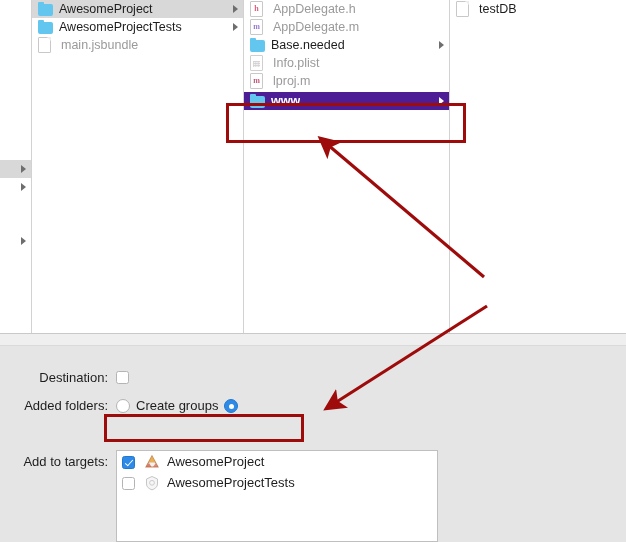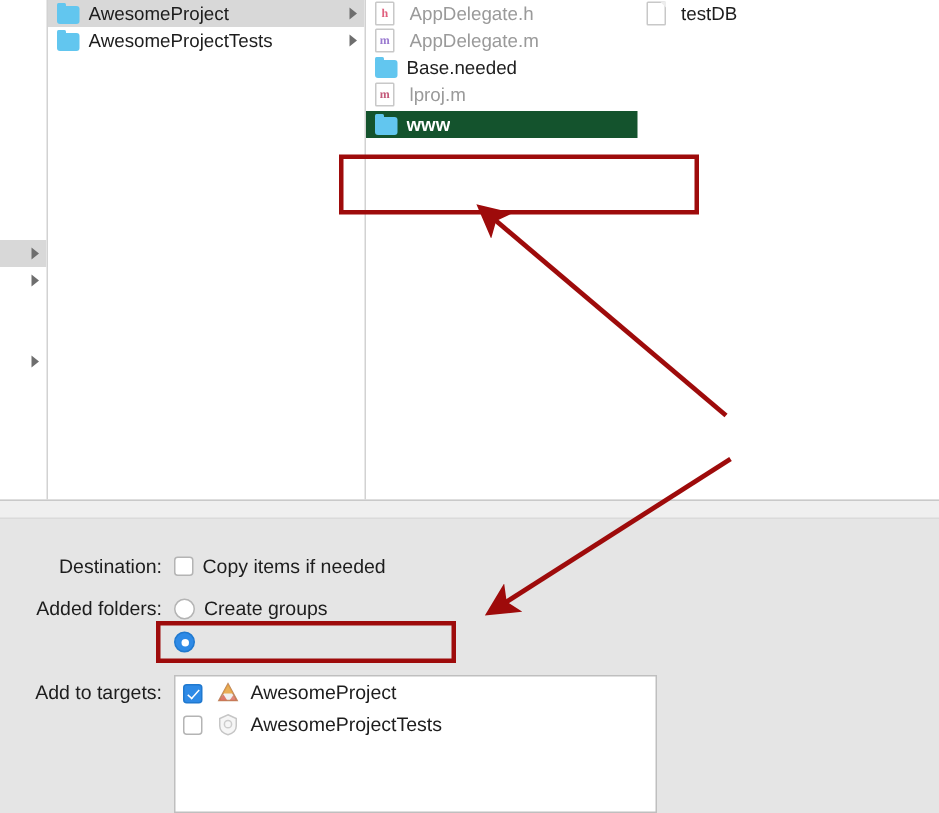--- a/index.html
+++ b/index.html
@@ -29,36 +29,36 @@
     top: 0;
     height: 333px;
     box-sizing: border-box;
     border-right: 1px solid #d2d2d2;
     background: #ffffff;
     overflow: hidden;
   }
   #col0 { left: 0;   width: 32px; }
   #col1 { left: 32px;  width: 212px; }
   #col2 { left: 244px; width: 206px; }
-  #col3 { left: 425px; width: 176px; border-right: none; }
+  #col3 { left: 450px; width: 176px; border-right: none; }
 
   .row {
     position: relative;
     height: 18px;
     display: flex;
     align-items: center;
     padding-left: 6px;
     box-sizing: border-box;
     font-size: 12.5px;
     color: #1d1d1d;
     white-space: nowrap;
   }
   .row.dim { color: #9a9a9a; }
   .row.sel-gray { background: #d8d8d8; }
-  .row.sel-blue { background: #14532d; color: #ffffff; }
+  .row.sel-blue { background: #4c1d95; color: #ffffff; }
 
   .arrow {
     position: absolute;
     right: 5px;
     top: 50%;
     transform: translateY(-50%);
     width: 0; height: 0;
     border-left: 5px solid #6e6e6e;
     border-top: 4px solid transparent;
     border-bottom: 4px solid transparent;
@@ -298,37 +298,45 @@
     <div class="row sel-gray">
       <span class="ic folder"></span>
       <span class="lbl">AwesomeProject</span>
       <span class="arrow"></span>
     </div>
     <div class="row">
       <span class="ic folder"></span>
       <span class="lbl">AwesomeProjectTests</span>
       <span class="arrow"></span>
     </div>
+    <div class="row dim">
+      <span class="ic doc"></span>
+      <span class="lbl">main.jsbundle</span>
+    </div>
   </div>
 
   <div class="col" id="col2">
     <div class="row dim">
       <span class="ic src">h</span>
       <span class="lbl">AppDelegate.h</span>
     </div>
     <div class="row dim">
       <span class="ic src m">m</span>
       <span class="lbl">AppDelegate.m</span>
     </div>
     <div class="row">
       <span class="ic folder"></span>
       <span class="lbl">Base.needed</span>
       <span class="arrow"></span>
     </div>
     <div class="row dim">
+      <span class="ic plist"></span>
+      <span class="lbl">Info.plist</span>
+    </div>
+    <div class="row dim">
       <span class="ic src mm">m</span>
       <span class="lbl">lproj.m</span>
     </div>
     <div style="height:2px"></div>
     <div class="row sel-blue">
       <span class="ic folder"></span>
       <span class="lbl" style="font-weight:bold">www</span>
       <span class="arrow"></span>
     </div>
   </div>
@@ -344,27 +352,26 @@
 <div id="www-highlight"></div>
 
 <div id="panel">
   <div id="panel-strip"></div>
 </div>
 
 <div class="field-row" style="left:0; top:370px;">
   <div class="field-label">Destination:</div>
   <div style="display:flex;align-items:flex-start;">
     <span class="cb"></span>
-    <span class="control-text">Copy items if needed</span>
   </div>
 </div>
 
 <div class="field-row" style="left:0; top:398px;justify-content:center;">
   <div class="field-label">Added folders:</div>
-  <div style="display:flex;flex-direction:column;gap:6px;">
+  <div style="display:flex;flex-direction:row;gap:6px;">
     <div style="display:flex;align-items:flex-start;">
       <span class="rb"></span>
       <span class="control-text">Create groups</span>
     </div>
     <div style="display:flex;align-items:flex-start;">
       <span class="rb on"></span>
     </div>
   </div>
 </div>
 

